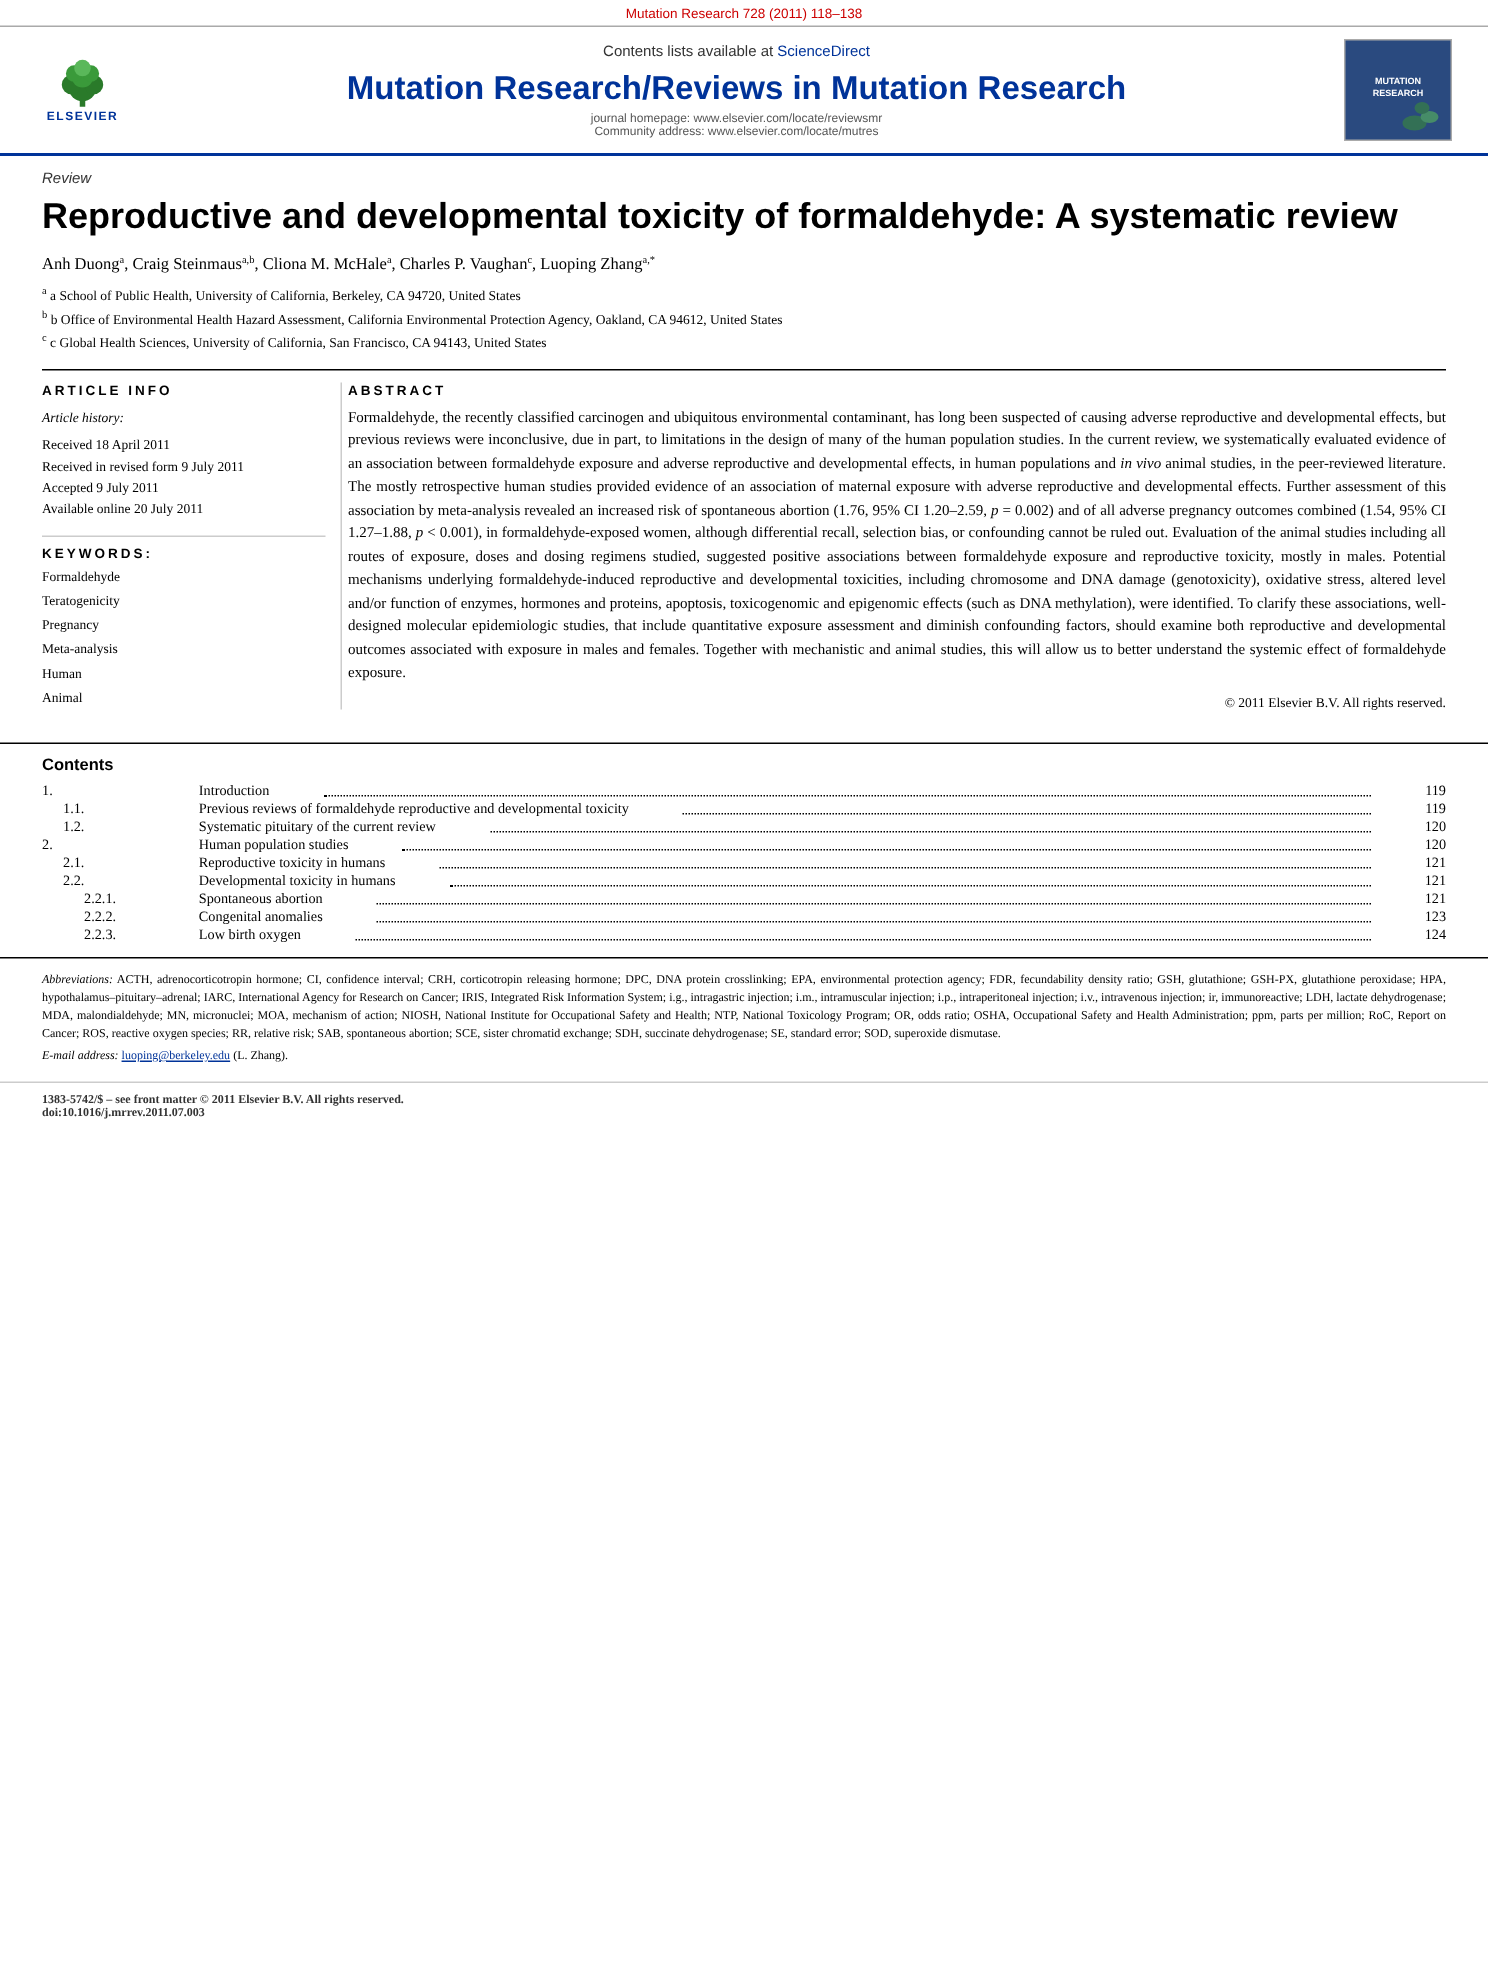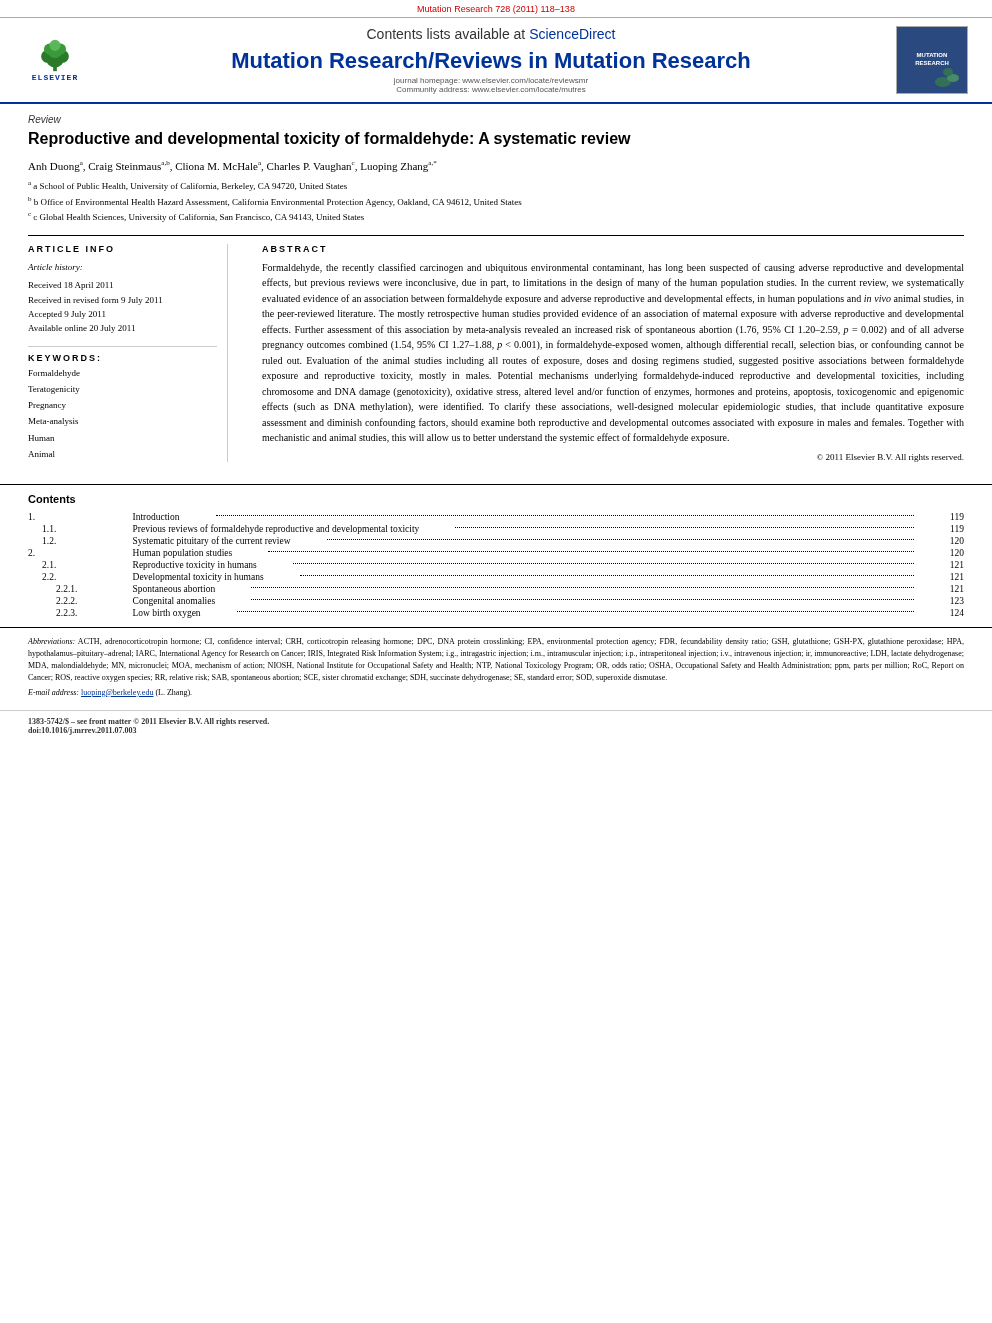--- a/index.html
+++ b/index.html
@@ -47,37 +47,37 @@
       display: flex;
       flex-direction: column;
       align-items: center;
       justify-content: center;
     }
     .elsevier-tree {
       width: 40px;
       height: 35px;
     }
     .elsevier-text {
-      font-family: Liberation Mono, monospace;
+      font-family: Liberation Sans, sans-serif;
       font-size: 8px;
       color: #003399;
       font-weight: bold;
       letter-spacing: 1px;
     }
     .header-center {
       flex: 1;
       display: flex;
       flex-direction: column;
       align-items: center;
       justify-content: center;
       text-align: center;
     }
     .contents-line {
       font-family: Arial, sans-serif;
-      font-size: 14px;
+      font-size: 10px;
       color: #333;
       margin-bottom: 2px;
     }
     .science-direct-link {
       color: #003399;
       text-decoration: none;
     }
     .journal-title-main {
       font-family: Arial, sans-serif;
       font-size: 22px;
@@ -123,21 +123,21 @@
     }
     .review-label {
       font-family: Arial, sans-serif;
       font-size: 10px;
       color: #333;
       font-style: italic;
       margin-bottom: 4px;
     }
     .article-title {
       font-family: Arial, sans-serif;
-      font-size: 16px;
+      font-size: 24px;
       color: #000;
       font-weight: bold;
       margin-bottom: 8px;
       line-height: 1.3;
     }
     .authors-line {
       font-size: 11px;
       margin-bottom: 4px;
       line-height: 1.5;
     }
@@ -151,21 +151,21 @@
       line-height: 1.5;
       color: #000;
     }
     .affil-sup {
       font-size: 7px;
       vertical-align: super;
     }
     
     .two-col {
       display: flex;
-      gap: 34px;
+      gap: 4px;
       margin-top: 10px;
       border-top: 1px solid #000;
       padding-top: 8px;
       align-items: flex-end;
     }
     .col-left {
       width: 200px;
       min-width: 200px;
       padding-right: 10px;
       border-right: 1px solid #ccc;
@@ -238,21 +238,21 @@
       padding: 1px 0;
       vertical-align: top;
     }
     .toc-num {
       white-space: nowrap;
       padding-right: 4px;
       min-width: 30px;
     }
     .toc-row {
       display: flex;
-      align-items: center;
+      align-items: flex-end;
       width: 100%;
       gap: 33px;
     }
     .toc-label {
       white-space: nowrap;
     }
     .toc-fill {
       flex: 1;
       border-bottom: 1px dotted #000;
       margin: 0 3px 2px 3px;

